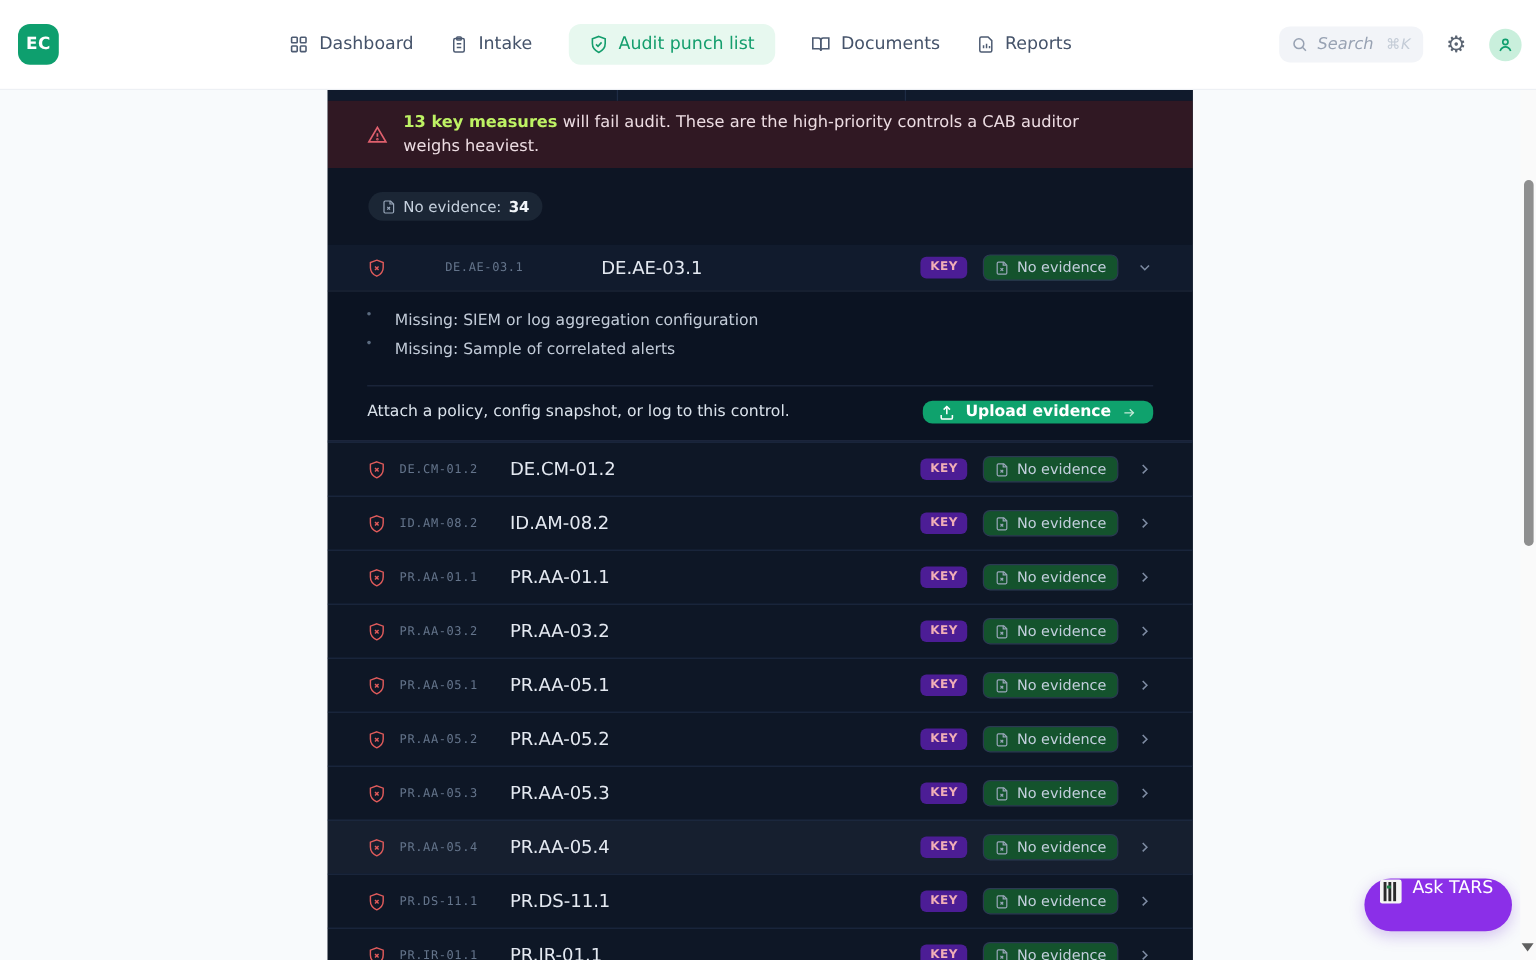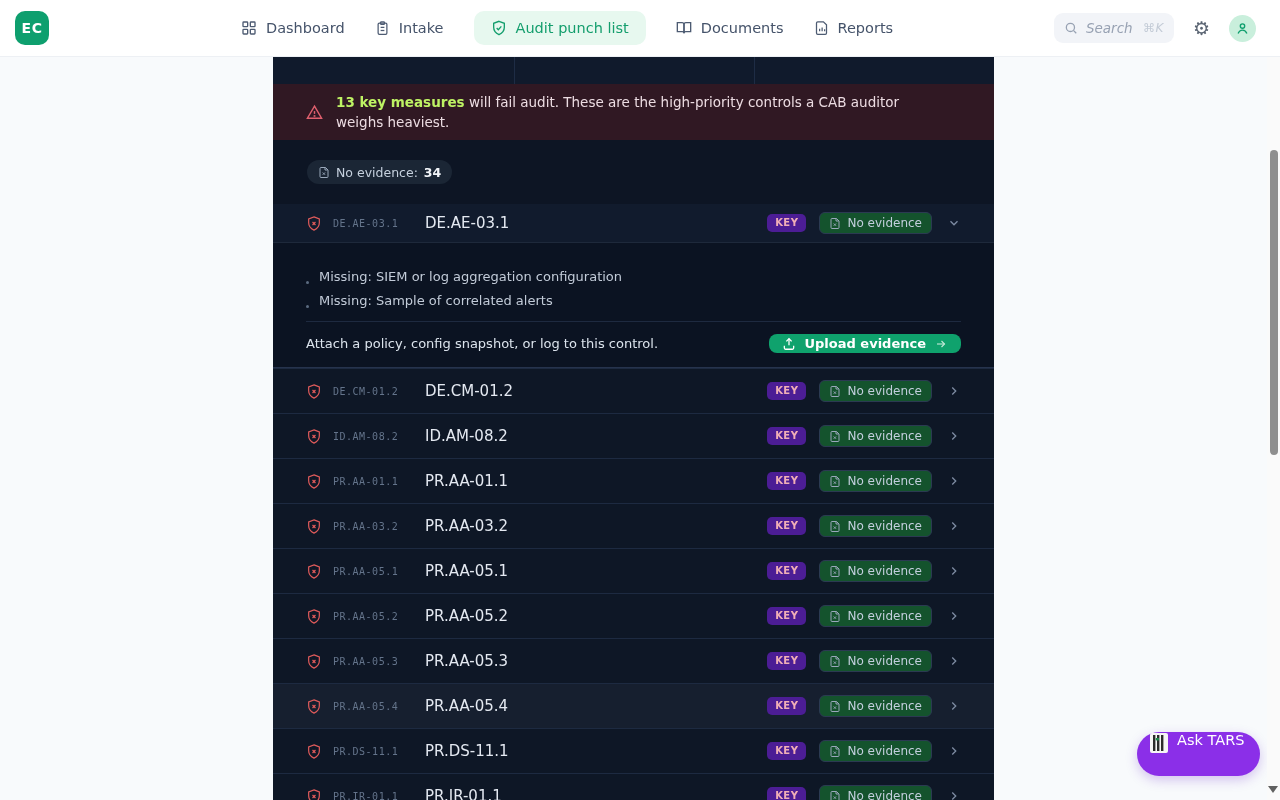--- a/index.html
+++ b/index.html
@@ -1,21 +1,21 @@
 <!DOCTYPE html>
 <html><head>
 <meta charset="utf-8">
 <style>
   * { margin:0; padding:0; box-sizing:border-box; }
   html,body { width:1280px; height:800px; overflow:hidden; }
   body { font-family:"DejaVu Sans","Liberation Sans",sans-serif; background:#f8fafc; position:relative; }
 
   
-  .header { position:absolute; top:0; left:0; width:1280px; height:57px; background:#ffffff;
-            border-bottom:1px solid #edf0f4; display:flex; align-items:center; padding:0 24px 0 15px; z-index:5; }
+  .header { position:absolute; top:0; left:0; width:1280px; height:75px; background:#ffffff;
+            border-bottom:1px solid #edf0f4; display:flex; align-items:center; padding:0 12px 0 15px; z-index:5; }
   .logo { width:34px; height:34px; border-radius:10px; background:#0e9f6e; color:#fff; font-weight:bold;
           font-size:14px; display:flex; align-items:center; justify-content:center; letter-spacing:.5px; }
   .nav { display:flex; align-items:center; gap:30px; margin-left:192px; }
   .nav-item { display:flex; align-items:center; gap:9px; font-size:14.5px; color:#45536a; cursor:pointer; white-space:nowrap; }
   .nav-item svg { stroke:#4d5b72; }
   .nav-item.active { background:#e7f8ef; color:#149e6d; border-radius:10px; padding:9px 17px; font-weight:500; }
   .nav-item.active svg { stroke:#149e6d; }
   .hdr-right { margin-left:auto; display:flex; align-items:center; gap:19px; }
   .search { width:120px; height:30px; background:#f2f4f8; border-radius:9px; display:flex; align-items:center;
             padding:0 10px; gap:8px; color:#98a2b3; font-size:13.5px; cursor:text;font-style:italic; }
@@ -35,36 +35,36 @@
   .banner-text { font-size:13.5px; color:#ecdce2; line-height:20px; max-width:585px; }
   .banner-text b { color:#bef264; }
 
   .filter-row { height:64px; background:#0d1524; display:flex; align-items:center; padding:0 34px; }
   .filter-pill { height:24px; background:#1b2635; border-radius:12px; display:flex; align-items:center;
                  gap:6px; padding:0 11px; font-size:12.5px; color:#c6d1de; cursor:pointer; }
   .filter-pill b { color:#f2f5f9; }
 
   .row { height:45px; display:flex; align-items:center; padding:0 33px; border-top:1px solid #1d2a41;
          background:#0e1726; cursor:pointer; }
-  .row.head { height:38px; background:#111b2d; border-top:none; }
+  .row.head { height:38px; background:#111b2d; border-top:none;gap:38px; }
   .row.hl { background:#161f2f; }
   .shield { display:flex; flex:none; width:16px; margin-right:11px; }
   .code { font-family:"DejaVu Sans Mono","Liberation Mono",monospace; font-size:10px; color:#64748b;
           letter-spacing:.5px; width:92px; flex:none; }
   .title { font-size:15px; color:#e4e9f1; font-weight:500; }
   .row-right { margin-left:auto; display:flex; align-items:center; gap:13px; }
   .key-badge { background:#4c1d95; color:#f0aeb7; font-size:10px; font-weight:bold; letter-spacing:.5px;
                border-radius:5px; padding:4px 8px; line-height:1; }
   .ne-badge { background:#14532d; border:1px solid #2b3a52; color:#c3cfdd; font-size:12px; border-radius:6px;
               height:22px; display:flex; align-items:center; gap:6px; padding:0 9px;text-align:right; }
   .chev { display:flex; margin-left:2px; }
 
   .detail { background:#0b1322; border-top:1px solid #1e293b; border-bottom:1px solid #26334d;
             height:126px; padding:17px 33px 0 33px; }
-  .miss { display:flex; align-items:flex-end; gap:10px; font-size:13px; color:#c2cbd8; height:24px; }
+  .miss { display:flex; align-items:flex-start; gap:20px; font-size:13px; color:#c2cbd8; height:24px; }
   .miss .dot { width:3px; height:3px; border-radius:50%; background:#5b6b80; flex:none; }
   .detail-div { border-top:1px solid #1e2a40; margin-top:13px; }
   .attach-row { display:flex; align-items:center; justify-content:space-between; margin-top:12px;gap:20px; }
   .attach-txt { font-size:13px; color:#dbe3ec; }
   .upload-btn { background:#0fa26d; border:none; border-radius:8px; height:19px; display:flex; align-items:center;
                 gap:8px; padding:0 13px; color:#fff; font-size:13px; font-weight:bold; cursor:pointer;
                 font-family:inherit; }
 
   
   .tars { position:absolute; left:1137px; top:732px; height:44px; border-radius:22px; background:#8b2fe8;

